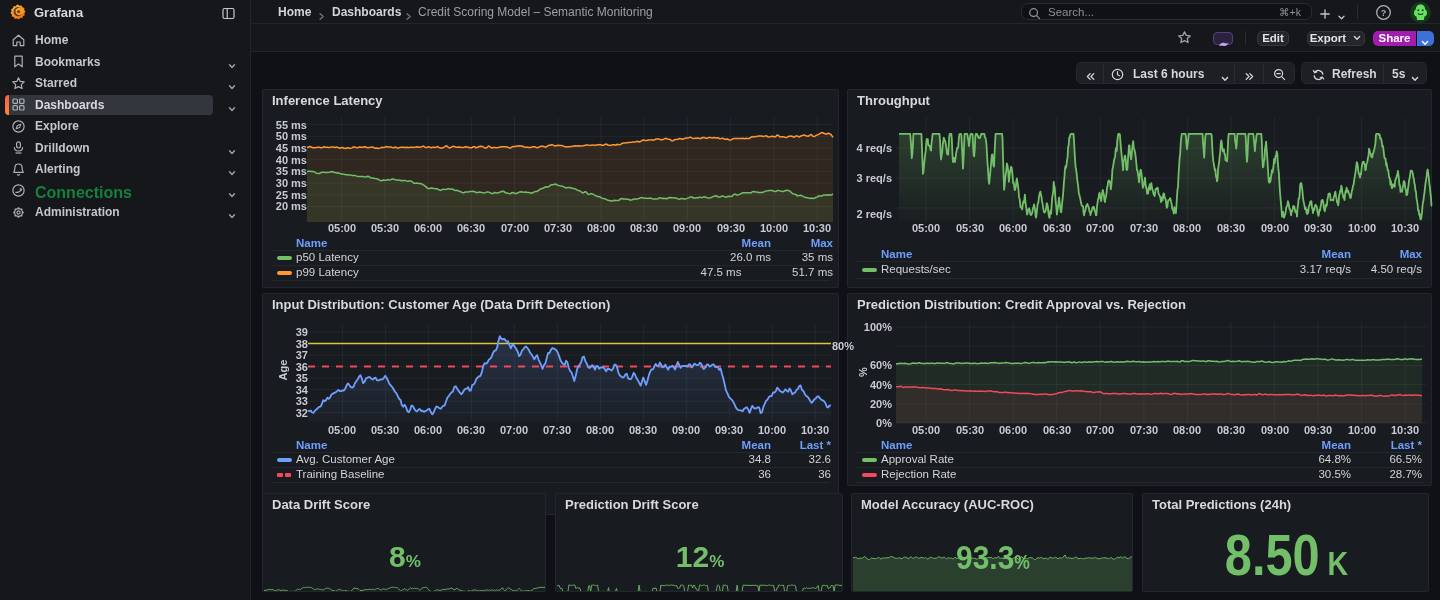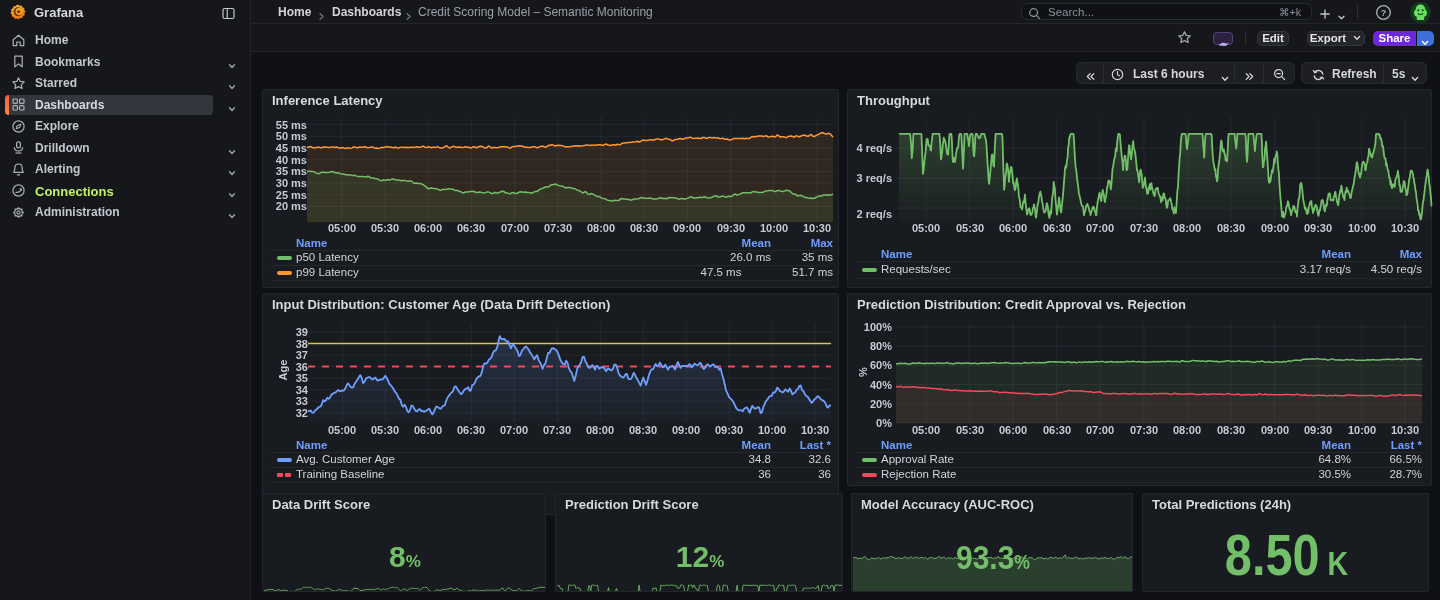--- a/index.html
+++ b/index.html
@@ -139,21 +139,21 @@
       <div class="abs" style="left:35px;top:3px;font-size:12px;font-weight:600;color:#c4c6ce">Alerting</div>
         <div class="abs" style="left:227px;top:5px"><svg width="10" height="10" viewBox="0 0 10 10" style="" fill="none">
             <path d="M2.5 3.8 L5 6.4 L7.5 3.8" stroke="#9fa1aa" stroke-width="1.4" stroke-linecap="round" stroke-linejoin="round"></path>
           </svg></div>
       </div>
       <div class="abs" style="left:0;top:156.5px;width:250px;height:20px">
       <div class="abs" style="left:11px;top:2.5px"><svg width="15" height="15" viewBox="0 0 15 15" style="" fill="none">
             <circle cx="7.5" cy="7.5" r="5.6" stroke="#aeb0b8" stroke-width="1.2"></circle>
             <path d="M4.4 9.2 C6 9.6 9 9.4 10.6 5.8 M10.6 5.8 L8.6 5.9 M10.6 5.8 L10.4 7.8" stroke="#aeb0b8" stroke-width="1.1"></path>
           </svg></div>
-      <div class="abs" style="left:35px;top:3px;font-size:13px;font-weight:600;color:#bef264">Connections</div>
+      <div class="abs" style="left:35px;top:3px;font-size:16px;font-weight:600;color:#15803d">Connections</div>
         <div class="abs" style="left:227px;top:5px"><svg width="10" height="10" viewBox="0 0 10 10" style="" fill="none">
             <path d="M2.5 3.8 L5 6.4 L7.5 3.8" stroke="#9fa1aa" stroke-width="1.4" stroke-linecap="round" stroke-linejoin="round"></path>
           </svg></div>
       </div>
       <div class="abs" style="left:0;top:178.0px;width:250px;height:20px">
       <div class="abs" style="left:11px;top:2.5px"><svg width="15" height="15" viewBox="0 0 15 15" style="" fill="none">
             <circle cx="7.5" cy="7.5" r="3.9" stroke="#aeb0b8" stroke-width="1.2"></circle>
             <circle cx="7.5" cy="7.5" r="1.6" stroke="#aeb0b8" stroke-width="1.1"></circle>
             <path d="M7.5 2.2 V3.7 M7.5 11.3 V12.8 M2.2 7.5 H3.7 M11.3 7.5 H12.8 M3.75 3.75 L4.8 4.8 M10.2 10.2 L11.25 11.25 M11.25 3.75 L10.2 4.8 M4.8 10.2 L3.75 11.25" stroke="#aeb0b8" stroke-width="1.5"></path>
           </svg></div>
@@ -174,21 +174,21 @@
       <div class="abs" style="left:3px;top:1.5px"><svg width="13" height="9" viewBox="0 0 13 9" style="" fill="none">
           <path d="M2 5.8 C3.2 3.2 5.4 2.4 7.6 3.1 C9.4 3.7 10.8 3.4 11.6 2.2 C11.0 4.8 9.2 6.3 6.9 5.9 C5.2 5.6 3.6 5.6 2 5.8 Z" fill="#c0a8ef"></path>
         </svg></div>
     </div>
   <div class="abs" style="left:994px;top:7px;width:1px;height:14px;background:#2a2c33"></div>
   <div class="btn" style="left:1006px;top:7px;width:32px">Edit</div>
   <div class="abs" style="left:1047px;top:7px;width:1px;height:0px"></div>
   <div class="btn" style="left:1056px;top:7px;width:58px">Export <span style="margin-left:3px;display:inline-block;transform:translateY(1px)"><svg width="10" height="10" viewBox="0 0 10 10" style="" fill="none">
           <path d="M2.4 3.6 L5 6.3 L7.6 3.6" stroke="#d5d6dc" stroke-width="1.4" stroke-linecap="round" stroke-linejoin="round"></path>
         </svg></span></div>
-  <div class="abs" style="left:1122px;top:7px;width:43px;height:15px;background:#6d28d9;border-radius:5px 0 0 5px;text-align:center;font-size:11.5px;font-weight:700;color:#fff;line-height:15px">Share</div>
+  <div class="abs" style="left:1122px;top:7px;width:43px;height:15px;background:#a21caf;border-radius:5px 0 0 5px;text-align:center;font-size:11.5px;font-weight:700;color:#fff;line-height:15px">Share</div>
   <div class="abs" style="left:1166px;top:7px;width:17px;height:15px;background:#3d71d9;border-radius:0 5px 5px 0">
       <div class="abs" style="left:3px;top:3px"><svg width="10" height="10" viewBox="0 0 10 10" style="" fill="none">
           <path d="M2.4 3.6 L5 6.3 L7.6 3.6" stroke="#fff" stroke-width="1.4" stroke-linecap="round" stroke-linejoin="round"></path>
         </svg></div>
     </div>
 </div>
 
 <div class="abs" style="left:1076px;top:62px;width:219px;height:22px;background:#1d1f25;border:1px solid #26282f;border-radius:5px">
   <div class="abs" style="left:8px;top:5px"><svg width="11" height="11" viewBox="0 0 11 11" style="" fill="none">
         <path d="M5.2 2.6 L2.4 5.5 L5.2 8.4 M8.8 2.6 L6 5.5 L8.8 8.4" stroke="#d5d6dc" stroke-width="1.3" stroke-linecap="round" stroke-linejoin="round"></path>
@@ -438,21 +438,21 @@
       <line x1="48" y1="71.4" x2="578" y2="71.4" stroke="rgba(204,204,220,0.07)" stroke-width="1"></line>
       <line x1="48" y1="90.6" x2="578" y2="90.6" stroke="rgba(204,204,220,0.07)" stroke-width="1"></line>
       <line x1="48" y1="109.8" x2="578" y2="109.8" stroke="rgba(204,204,220,0.07)" stroke-width="1"></line>
       <line x1="48" y1="129.0" x2="578" y2="129.0" stroke="rgba(204,204,220,0.07)" stroke-width="1"></line>
     <path d="M48.0,69.7 L49.5,69.7 L50.9,69.4 L52.4,69.3 L53.9,69.6 L55.3,69.5 L56.8,69.2 L58.3,69.6 L59.7,69.9 L61.2,69.9 L62.7,69.7 L64.1,69.2 L65.6,68.9 L67.0,69.2 L68.5,69.5 L70.0,69.0 L71.4,68.8 L72.9,69.3 L74.4,69.6 L75.8,69.5 L77.3,69.5 L78.8,69.2 L80.2,69.3 L81.7,69.4 L83.2,69.3 L84.6,69.2 L86.1,69.4 L87.6,69.6 L89.0,69.0 L90.5,69.0 L92.0,69.3 L93.4,69.2 L94.9,69.3 L96.4,69.4 L97.8,68.9 L99.3,68.6 L100.7,69.2 L102.2,69.5 L103.7,69.5 L105.1,69.9 L106.6,69.6 L108.1,69.0 L109.5,69.1 L111.0,69.1 L112.5,69.3 L113.9,69.5 L115.4,69.3 L116.9,69.2 L118.3,69.0 L119.8,68.9 L121.3,69.2 L122.7,69.5 L124.2,69.5 L125.7,69.2 L127.1,69.2 L128.6,69.6 L130.1,69.8 L131.5,69.4 L133.0,69.0 L134.4,69.3 L135.9,69.3 L137.4,69.1 L138.8,69.2 L140.3,69.4 L141.8,69.1 L143.2,68.8 L144.7,68.7 L146.2,68.6 L147.6,68.8 L149.1,69.1 L150.6,69.2 L152.0,69.2 L153.5,69.0 L155.0,68.9 L156.4,68.7 L157.9,68.4 L159.4,68.7 L160.8,68.9 L162.3,69.2 L163.7,69.4 L165.2,69.4 L166.7,69.3 L168.1,69.2 L169.6,69.3 L171.1,69.2 L172.5,69.4 L174.0,69.4 L175.5,68.9 L176.9,68.5 L178.4,68.8 L179.9,69.1 L181.3,69.3 L182.8,68.9 L184.3,68.5 L185.7,68.6 L187.2,68.8 L188.7,68.9 L190.1,68.6 L191.6,68.8 L193.1,68.8 L194.5,68.7 L196.0,68.6 L197.4,68.7 L198.9,68.2 L200.4,67.8 L201.8,67.9 L203.3,67.8 L204.8,67.8 L206.2,67.9 L207.7,67.8 L209.2,68.0 L210.6,67.9 L212.1,68.0 L213.6,68.0 L215.0,68.2 L216.5,68.4 L218.0,68.1 L219.4,67.9 L220.9,67.8 L222.4,68.2 L223.8,68.7 L225.3,68.2 L226.8,68.1 L228.2,68.7 L229.7,68.4 L231.1,67.9 L232.6,68.3 L234.1,68.5 L235.5,68.0 L237.0,67.9 L238.5,68.3 L239.9,68.2 L241.4,67.8 L242.9,68.0 L244.3,68.2 L245.8,67.8 L247.3,67.8 L248.7,67.6 L250.2,67.7 L251.7,67.7 L253.1,67.6 L254.6,67.4 L256.1,67.9 L257.5,68.2 L259.0,67.8 L260.5,68.1 L261.9,67.8 L263.4,67.5 L264.8,68.1 L266.3,68.3 L267.8,67.9 L269.2,67.8 L270.7,68.1 L272.2,67.9 L273.6,67.7 L275.1,67.9 L276.6,68.0 L278.0,67.5 L279.5,67.2 L281.0,67.6 L282.4,67.9 L283.9,67.4 L285.4,67.2 L286.8,67.5 L288.3,67.7 L289.8,67.7 L291.2,67.4 L292.7,68.0 L294.2,68.0 L295.6,67.7 L297.1,68.2 L298.5,68.1 L300.0,68.1 L301.5,68.1 L302.9,67.9 L304.4,67.7 L305.9,67.5 L307.3,67.7 L308.8,67.7 L310.3,67.6 L311.7,67.7 L313.2,67.5 L314.7,67.4 L316.1,67.6 L317.6,67.8 L319.1,67.3 L320.5,67.1 L322.0,67.5 L323.5,67.6 L324.9,67.4 L326.4,67.5 L327.8,67.5 L329.3,67.3 L330.8,67.9 L332.2,67.9 L333.7,66.7 L335.2,66.8 L336.6,67.5 L338.1,67.4 L339.6,67.4 L341.0,67.4 L342.5,67.2 L344.0,66.6 L345.4,66.6 L346.9,66.8 L348.4,66.7 L349.8,66.9 L351.3,67.1 L352.8,67.3 L354.2,67.0 L355.7,66.9 L357.2,67.5 L358.6,67.5 L360.1,66.8 L361.5,66.8 L363.0,67.2 L364.5,67.2 L365.9,67.3 L367.4,67.6 L368.9,67.3 L370.3,67.7 L371.8,68.1 L373.3,67.6 L374.7,67.5 L376.2,67.4 L377.7,67.1 L379.1,66.6 L380.6,66.8 L382.1,67.4 L383.5,67.5 L385.0,67.3 L386.5,67.4 L387.9,67.6 L389.4,67.1 L390.9,66.7 L392.3,67.3 L393.8,67.7 L395.2,67.6 L396.7,67.6 L398.2,67.5 L399.6,67.3 L401.1,67.5 L402.6,67.9 L404.0,68.0 L405.5,68.3 L407.0,68.3 L408.4,67.6 L409.9,67.6 L411.4,67.7 L412.8,67.3 L414.3,67.1 L415.8,67.7 L417.2,68.2 L418.7,68.1 L420.2,67.9 L421.6,67.6 L423.1,68.2 L424.6,68.5 L426.0,68.2 L427.5,67.7 L428.9,67.8 L430.4,67.9 L431.9,67.9 L433.3,68.3 L434.8,67.8 L436.3,67.6 L437.7,67.9 L439.2,67.4 L440.7,66.8 L442.1,67.2 L443.6,67.0 L445.1,66.4 L446.5,66.2 L448.0,66.3 L449.5,66.3 L450.9,66.3 L452.4,66.5 L453.9,65.8 L455.3,65.3 L456.8,65.3 L458.3,65.1 L459.7,65.2 L461.2,65.2 L462.6,64.9 L464.1,64.7 L465.6,65.2 L467.0,65.1 L468.5,64.6 L470.0,64.8 L471.4,64.9 L472.9,65.1 L474.4,65.5 L475.8,65.3 L477.3,65.3 L478.8,65.9 L480.2,66.0 L481.7,65.6 L483.2,65.1 L484.6,65.1 L486.1,65.6 L487.6,65.9 L489.0,65.9 L490.5,65.8 L491.9,65.9 L493.4,66.1 L494.9,66.3 L496.3,66.1 L497.8,65.6 L499.3,65.4 L500.7,65.8 L502.2,66.0 L503.7,65.6 L505.1,65.6 L506.6,66.0 L508.1,66.3 L509.5,66.3 L511.0,66.2 L512.5,66.3 L513.9,66.3 L515.4,66.2 L516.9,66.2 L518.3,66.0 L519.8,65.7 L521.3,65.9 L522.7,66.0 L524.2,65.7 L525.6,65.6 L527.1,66.0 L528.6,66.0 L530.0,65.9 L531.5,65.9 L533.0,65.7 L534.4,65.5 L535.9,65.5 L537.4,65.6 L538.8,65.3 L540.3,65.1 L541.8,65.5 L543.2,65.6 L544.7,65.5 L546.2,65.6 L547.6,65.3 L549.1,64.8 L550.6,64.9 L552.0,65.4 L553.5,65.6 L555.0,65.5 L556.4,65.0 L557.9,65.1 L559.3,65.4 L560.8,65.1 L562.3,65.0 L563.7,64.7 L565.2,65.0 L566.7,65.3 L568.1,65.5 L569.6,65.6 L571.1,65.5 L572.5,65.3 L574.0,65.0 L574.0,129.0 L48.0,129.0 Z" fill="rgba(115,191,105,0.10)"></path>
     <path d="M48.0,92.5 L49.5,92.7 L50.9,92.7 L52.4,92.3 L53.9,92.9 L55.3,93.4 L56.8,93.1 L58.3,92.9 L59.7,93.0 L61.2,93.2 L62.7,93.1 L64.1,92.8 L65.6,93.0 L67.0,93.0 L68.5,93.0 L70.0,93.5 L71.4,93.6 L72.9,93.7 L74.4,93.6 L75.8,93.5 L77.3,93.9 L78.8,94.1 L80.2,94.0 L81.7,94.0 L83.2,94.4 L84.6,94.6 L86.1,94.6 L87.6,94.6 L89.0,94.8 L90.5,94.9 L92.0,94.7 L93.4,95.0 L94.9,95.6 L96.4,95.8 L97.8,95.7 L99.3,95.4 L100.7,95.7 L102.2,96.2 L103.7,96.5 L105.1,96.3 L106.6,96.0 L108.1,96.1 L109.5,96.5 L111.0,96.6 L112.5,96.6 L113.9,96.7 L115.4,96.7 L116.9,96.8 L118.3,96.9 L119.8,96.9 L121.3,97.0 L122.7,96.8 L124.2,97.1 L125.7,97.2 L127.1,97.1 L128.6,97.2 L130.1,97.3 L131.5,97.0 L133.0,97.2 L134.4,97.2 L135.9,97.3 L137.4,97.6 L138.8,97.1 L140.3,96.9 L141.8,96.9 L143.2,97.0 L144.7,97.4 L146.2,97.7 L147.6,97.6 L149.1,97.7 L150.6,98.2 L152.0,98.6 L153.5,98.6 L155.0,98.4 L156.4,98.3 L157.9,98.3 L159.4,98.5 L160.8,98.7 L162.3,98.6 L163.7,98.8 L165.2,98.9 L166.7,99.0 L168.1,99.2 L169.6,99.2 L171.1,99.5 L172.5,99.4 L174.0,99.3 L175.5,99.5 L176.9,99.4 L178.4,99.3 L179.9,99.4 L181.3,99.5 L182.8,99.8 L184.3,99.9 L185.7,100.2 L187.2,100.5 L188.7,100.5 L190.1,100.5 L191.6,100.2 L193.1,100.2 L194.5,100.4 L196.0,100.0 L197.4,100.0 L198.9,100.2 L200.4,100.5 L201.8,100.8 L203.3,100.6 L204.8,100.4 L206.2,99.9 L207.7,99.8 L209.2,99.5 L210.6,98.7 L212.1,98.6 L213.6,98.6 L215.0,98.1 L216.5,97.6 L218.0,97.2 L219.4,97.0 L220.9,96.6 L222.4,96.6 L223.8,97.0 L225.3,97.0 L226.8,96.9 L228.2,96.8 L229.7,96.8 L231.1,96.9 L232.6,96.7 L234.1,96.9 L235.5,97.3 L237.0,97.4 L238.5,97.5 L239.9,97.8 L241.4,97.7 L242.9,97.6 L244.3,98.2 L245.8,98.5 L247.3,98.3 L248.7,98.1 L250.2,98.0 L251.7,97.7 L253.1,98.2 L254.6,99.1 L256.1,99.8 L257.5,99.6 L259.0,99.5 L260.5,99.7 L261.9,99.8 L263.4,99.8 L264.8,99.5 L266.3,99.4 L267.8,99.6 L269.2,99.8 L270.7,100.1 L272.2,100.1 L273.6,99.8 L275.1,99.5 L276.6,99.5 L278.0,99.7 L279.5,99.7 L281.0,100.1 L282.4,100.1 L283.9,100.0 L285.4,99.4 L286.8,99.5 L288.3,99.8 L289.8,99.9 L291.2,100.0 L292.7,99.7 L294.2,99.9 L295.6,99.9 L297.1,99.9 L298.5,99.8 L300.0,99.8 L301.5,100.1 L302.9,100.3 L304.4,100.1 L305.9,99.6 L307.3,99.5 L308.8,99.8 L310.3,99.7 L311.7,99.4 L313.2,99.3 L314.7,99.7 L316.1,99.6 L317.6,99.6 L319.1,99.5 L320.5,99.7 L322.0,100.2 L323.5,100.4 L324.9,99.8 L326.4,99.2 L327.8,99.5 L329.3,100.0 L330.8,99.7 L332.2,99.9 L333.7,100.5 L335.2,100.1 L336.6,100.0 L338.1,100.1 L339.6,100.0 L341.0,99.9 L342.5,99.6 L344.0,99.7 L345.4,99.9 L346.9,100.4 L348.4,100.6 L349.8,100.4 L351.3,100.6 L352.8,100.5 L354.2,100.3 L355.7,99.9 L357.2,100.1 L358.6,100.4 L360.1,100.2 L361.5,100.4 L363.0,100.1 L364.5,100.0 L365.9,99.9 L367.4,100.0 L368.9,100.3 L370.3,100.3 L371.8,100.1 L373.3,100.1 L374.7,100.4 L376.2,100.5 L377.7,100.3 L379.1,99.8 L380.6,99.4 L382.1,100.1 L383.5,100.5 L385.0,100.6 L386.5,100.7 L387.9,100.4 L389.4,100.1 L390.9,100.3 L392.3,100.8 L393.8,101.0 L395.2,100.9 L396.7,100.6 L398.2,100.7 L399.6,100.6 L401.1,100.6 L402.6,100.8 L404.0,101.1 L405.5,100.4 L407.0,100.4 L408.4,101.0 L409.9,100.4 L411.4,99.5 L412.8,100.1 L414.3,100.7 L415.8,100.5 L417.2,100.1 L418.7,100.4 L420.2,100.9 L421.6,100.6 L423.1,100.4 L424.6,100.6 L426.0,100.7 L427.5,100.8 L428.9,100.8 L430.4,100.7 L431.9,100.6 L433.3,100.7 L434.8,100.8 L436.3,100.5 L437.7,100.5 L439.2,100.6 L440.7,100.6 L442.1,100.6 L443.6,100.8 L445.1,100.8 L446.5,100.7 L448.0,100.4 L449.5,100.1 L450.9,100.5 L452.4,101.0 L453.9,101.4 L455.3,101.1 L456.8,100.8 L458.3,101.0 L459.7,101.5 L461.2,101.5 L462.6,101.1 L464.1,101.6 L465.6,101.7 L467.0,101.4 L468.5,101.3 L470.0,101.3 L471.4,101.3 L472.9,101.4 L474.4,101.4 L475.8,101.1 L477.3,101.7 L478.8,102.1 L480.2,101.5 L481.7,101.4 L483.2,101.4 L484.6,101.8 L486.1,101.6 L487.6,101.0 L489.0,101.4 L490.5,101.7 L491.9,101.5 L493.4,101.7 L494.9,101.8 L496.3,101.8 L497.8,101.3 L499.3,101.1 L500.7,101.0 L502.2,100.9 L503.7,101.2 L505.1,101.2 L506.6,101.3 L508.1,101.5 L509.5,101.6 L511.0,101.7 L512.5,101.7 L513.9,101.5 L515.4,101.6 L516.9,101.7 L518.3,101.6 L519.8,101.5 L521.3,101.4 L522.7,101.3 L524.2,101.3 L525.6,101.9 L527.1,102.0 L528.6,101.9 L530.0,102.0 L531.5,101.5 L533.0,101.4 L534.4,101.9 L535.9,102.2 L537.4,102.1 L538.8,102.0 L540.3,102.0 L541.8,101.6 L543.2,101.1 L544.7,100.9 L546.2,101.5 L547.6,101.5 L549.1,100.9 L550.6,100.8 L552.0,100.5 L553.5,101.1 L555.0,101.6 L556.4,101.1 L557.9,101.3 L559.3,101.2 L560.8,100.9 L562.3,101.0 L563.7,101.3 L565.2,101.3 L566.7,101.0 L568.1,101.1 L569.6,101.3 L571.1,101.3 L572.5,101.6 L574.0,101.7 L574.0,129.0 L48.0,129.0 Z" fill="rgba(242,73,92,0.08)"></path>
     <path d="M48.0,69.7 L49.5,69.7 L50.9,69.4 L52.4,69.3 L53.9,69.6 L55.3,69.5 L56.8,69.2 L58.3,69.6 L59.7,69.9 L61.2,69.9 L62.7,69.7 L64.1,69.2 L65.6,68.9 L67.0,69.2 L68.5,69.5 L70.0,69.0 L71.4,68.8 L72.9,69.3 L74.4,69.6 L75.8,69.5 L77.3,69.5 L78.8,69.2 L80.2,69.3 L81.7,69.4 L83.2,69.3 L84.6,69.2 L86.1,69.4 L87.6,69.6 L89.0,69.0 L90.5,69.0 L92.0,69.3 L93.4,69.2 L94.9,69.3 L96.4,69.4 L97.8,68.9 L99.3,68.6 L100.7,69.2 L102.2,69.5 L103.7,69.5 L105.1,69.9 L106.6,69.6 L108.1,69.0 L109.5,69.1 L111.0,69.1 L112.5,69.3 L113.9,69.5 L115.4,69.3 L116.9,69.2 L118.3,69.0 L119.8,68.9 L121.3,69.2 L122.7,69.5 L124.2,69.5 L125.7,69.2 L127.1,69.2 L128.6,69.6 L130.1,69.8 L131.5,69.4 L133.0,69.0 L134.4,69.3 L135.9,69.3 L137.4,69.1 L138.8,69.2 L140.3,69.4 L141.8,69.1 L143.2,68.8 L144.7,68.7 L146.2,68.6 L147.6,68.8 L149.1,69.1 L150.6,69.2 L152.0,69.2 L153.5,69.0 L155.0,68.9 L156.4,68.7 L157.9,68.4 L159.4,68.7 L160.8,68.9 L162.3,69.2 L163.7,69.4 L165.2,69.4 L166.7,69.3 L168.1,69.2 L169.6,69.3 L171.1,69.2 L172.5,69.4 L174.0,69.4 L175.5,68.9 L176.9,68.5 L178.4,68.8 L179.9,69.1 L181.3,69.3 L182.8,68.9 L184.3,68.5 L185.7,68.6 L187.2,68.8 L188.7,68.9 L190.1,68.6 L191.6,68.8 L193.1,68.8 L194.5,68.7 L196.0,68.6 L197.4,68.7 L198.9,68.2 L200.4,67.8 L201.8,67.9 L203.3,67.8 L204.8,67.8 L206.2,67.9 L207.7,67.8 L209.2,68.0 L210.6,67.9 L212.1,68.0 L213.6,68.0 L215.0,68.2 L216.5,68.4 L218.0,68.1 L219.4,67.9 L220.9,67.8 L222.4,68.2 L223.8,68.7 L225.3,68.2 L226.8,68.1 L228.2,68.7 L229.7,68.4 L231.1,67.9 L232.6,68.3 L234.1,68.5 L235.5,68.0 L237.0,67.9 L238.5,68.3 L239.9,68.2 L241.4,67.8 L242.9,68.0 L244.3,68.2 L245.8,67.8 L247.3,67.8 L248.7,67.6 L250.2,67.7 L251.7,67.7 L253.1,67.6 L254.6,67.4 L256.1,67.9 L257.5,68.2 L259.0,67.8 L260.5,68.1 L261.9,67.8 L263.4,67.5 L264.8,68.1 L266.3,68.3 L267.8,67.9 L269.2,67.8 L270.7,68.1 L272.2,67.9 L273.6,67.7 L275.1,67.9 L276.6,68.0 L278.0,67.5 L279.5,67.2 L281.0,67.6 L282.4,67.9 L283.9,67.4 L285.4,67.2 L286.8,67.5 L288.3,67.7 L289.8,67.7 L291.2,67.4 L292.7,68.0 L294.2,68.0 L295.6,67.7 L297.1,68.2 L298.5,68.1 L300.0,68.1 L301.5,68.1 L302.9,67.9 L304.4,67.7 L305.9,67.5 L307.3,67.7 L308.8,67.7 L310.3,67.6 L311.7,67.7 L313.2,67.5 L314.7,67.4 L316.1,67.6 L317.6,67.8 L319.1,67.3 L320.5,67.1 L322.0,67.5 L323.5,67.6 L324.9,67.4 L326.4,67.5 L327.8,67.5 L329.3,67.3 L330.8,67.9 L332.2,67.9 L333.7,66.7 L335.2,66.8 L336.6,67.5 L338.1,67.4 L339.6,67.4 L341.0,67.4 L342.5,67.2 L344.0,66.6 L345.4,66.6 L346.9,66.8 L348.4,66.7 L349.8,66.9 L351.3,67.1 L352.8,67.3 L354.2,67.0 L355.7,66.9 L357.2,67.5 L358.6,67.5 L360.1,66.8 L361.5,66.8 L363.0,67.2 L364.5,67.2 L365.9,67.3 L367.4,67.6 L368.9,67.3 L370.3,67.7 L371.8,68.1 L373.3,67.6 L374.7,67.5 L376.2,67.4 L377.7,67.1 L379.1,66.6 L380.6,66.8 L382.1,67.4 L383.5,67.5 L385.0,67.3 L386.5,67.4 L387.9,67.6 L389.4,67.1 L390.9,66.7 L392.3,67.3 L393.8,67.7 L395.2,67.6 L396.7,67.6 L398.2,67.5 L399.6,67.3 L401.1,67.5 L402.6,67.9 L404.0,68.0 L405.5,68.3 L407.0,68.3 L408.4,67.6 L409.9,67.6 L411.4,67.7 L412.8,67.3 L414.3,67.1 L415.8,67.7 L417.2,68.2 L418.7,68.1 L420.2,67.9 L421.6,67.6 L423.1,68.2 L424.6,68.5 L426.0,68.2 L427.5,67.7 L428.9,67.8 L430.4,67.9 L431.9,67.9 L433.3,68.3 L434.8,67.8 L436.3,67.6 L437.7,67.9 L439.2,67.4 L440.7,66.8 L442.1,67.2 L443.6,67.0 L445.1,66.4 L446.5,66.2 L448.0,66.3 L449.5,66.3 L450.9,66.3 L452.4,66.5 L453.9,65.8 L455.3,65.3 L456.8,65.3 L458.3,65.1 L459.7,65.2 L461.2,65.2 L462.6,64.9 L464.1,64.7 L465.6,65.2 L467.0,65.1 L468.5,64.6 L470.0,64.8 L471.4,64.9 L472.9,65.1 L474.4,65.5 L475.8,65.3 L477.3,65.3 L478.8,65.9 L480.2,66.0 L481.7,65.6 L483.2,65.1 L484.6,65.1 L486.1,65.6 L487.6,65.9 L489.0,65.9 L490.5,65.8 L491.9,65.9 L493.4,66.1 L494.9,66.3 L496.3,66.1 L497.8,65.6 L499.3,65.4 L500.7,65.8 L502.2,66.0 L503.7,65.6 L505.1,65.6 L506.6,66.0 L508.1,66.3 L509.5,66.3 L511.0,66.2 L512.5,66.3 L513.9,66.3 L515.4,66.2 L516.9,66.2 L518.3,66.0 L519.8,65.7 L521.3,65.9 L522.7,66.0 L524.2,65.7 L525.6,65.6 L527.1,66.0 L528.6,66.0 L530.0,65.9 L531.5,65.9 L533.0,65.7 L534.4,65.5 L535.9,65.5 L537.4,65.6 L538.8,65.3 L540.3,65.1 L541.8,65.5 L543.2,65.6 L544.7,65.5 L546.2,65.6 L547.6,65.3 L549.1,64.8 L550.6,64.9 L552.0,65.4 L553.5,65.6 L555.0,65.5 L556.4,65.0 L557.9,65.1 L559.3,65.4 L560.8,65.1 L562.3,65.0 L563.7,64.7 L565.2,65.0 L566.7,65.3 L568.1,65.5 L569.6,65.6 L571.1,65.5 L572.5,65.3 L574.0,65.0" fill="none" stroke="#73bf69" stroke-width="1.5" stroke-linejoin="round"></path>
     <path d="M48.0,92.5 L49.5,92.7 L50.9,92.7 L52.4,92.3 L53.9,92.9 L55.3,93.4 L56.8,93.1 L58.3,92.9 L59.7,93.0 L61.2,93.2 L62.7,93.1 L64.1,92.8 L65.6,93.0 L67.0,93.0 L68.5,93.0 L70.0,93.5 L71.4,93.6 L72.9,93.7 L74.4,93.6 L75.8,93.5 L77.3,93.9 L78.8,94.1 L80.2,94.0 L81.7,94.0 L83.2,94.4 L84.6,94.6 L86.1,94.6 L87.6,94.6 L89.0,94.8 L90.5,94.9 L92.0,94.7 L93.4,95.0 L94.9,95.6 L96.4,95.8 L97.8,95.7 L99.3,95.4 L100.7,95.7 L102.2,96.2 L103.7,96.5 L105.1,96.3 L106.6,96.0 L108.1,96.1 L109.5,96.5 L111.0,96.6 L112.5,96.6 L113.9,96.7 L115.4,96.7 L116.9,96.8 L118.3,96.9 L119.8,96.9 L121.3,97.0 L122.7,96.8 L124.2,97.1 L125.7,97.2 L127.1,97.1 L128.6,97.2 L130.1,97.3 L131.5,97.0 L133.0,97.2 L134.4,97.2 L135.9,97.3 L137.4,97.6 L138.8,97.1 L140.3,96.9 L141.8,96.9 L143.2,97.0 L144.7,97.4 L146.2,97.7 L147.6,97.6 L149.1,97.7 L150.6,98.2 L152.0,98.6 L153.5,98.6 L155.0,98.4 L156.4,98.3 L157.9,98.3 L159.4,98.5 L160.8,98.7 L162.3,98.6 L163.7,98.8 L165.2,98.9 L166.7,99.0 L168.1,99.2 L169.6,99.2 L171.1,99.5 L172.5,99.4 L174.0,99.3 L175.5,99.5 L176.9,99.4 L178.4,99.3 L179.9,99.4 L181.3,99.5 L182.8,99.8 L184.3,99.9 L185.7,100.2 L187.2,100.5 L188.7,100.5 L190.1,100.5 L191.6,100.2 L193.1,100.2 L194.5,100.4 L196.0,100.0 L197.4,100.0 L198.9,100.2 L200.4,100.5 L201.8,100.8 L203.3,100.6 L204.8,100.4 L206.2,99.9 L207.7,99.8 L209.2,99.5 L210.6,98.7 L212.1,98.6 L213.6,98.6 L215.0,98.1 L216.5,97.6 L218.0,97.2 L219.4,97.0 L220.9,96.6 L222.4,96.6 L223.8,97.0 L225.3,97.0 L226.8,96.9 L228.2,96.8 L229.7,96.8 L231.1,96.9 L232.6,96.7 L234.1,96.9 L235.5,97.3 L237.0,97.4 L238.5,97.5 L239.9,97.8 L241.4,97.7 L242.9,97.6 L244.3,98.2 L245.8,98.5 L247.3,98.3 L248.7,98.1 L250.2,98.0 L251.7,97.7 L253.1,98.2 L254.6,99.1 L256.1,99.8 L257.5,99.6 L259.0,99.5 L260.5,99.7 L261.9,99.8 L263.4,99.8 L264.8,99.5 L266.3,99.4 L267.8,99.6 L269.2,99.8 L270.7,100.1 L272.2,100.1 L273.6,99.8 L275.1,99.5 L276.6,99.5 L278.0,99.7 L279.5,99.7 L281.0,100.1 L282.4,100.1 L283.9,100.0 L285.4,99.4 L286.8,99.5 L288.3,99.8 L289.8,99.9 L291.2,100.0 L292.7,99.7 L294.2,99.9 L295.6,99.9 L297.1,99.9 L298.5,99.8 L300.0,99.8 L301.5,100.1 L302.9,100.3 L304.4,100.1 L305.9,99.6 L307.3,99.5 L308.8,99.8 L310.3,99.7 L311.7,99.4 L313.2,99.3 L314.7,99.7 L316.1,99.6 L317.6,99.6 L319.1,99.5 L320.5,99.7 L322.0,100.2 L323.5,100.4 L324.9,99.8 L326.4,99.2 L327.8,99.5 L329.3,100.0 L330.8,99.7 L332.2,99.9 L333.7,100.5 L335.2,100.1 L336.6,100.0 L338.1,100.1 L339.6,100.0 L341.0,99.9 L342.5,99.6 L344.0,99.7 L345.4,99.9 L346.9,100.4 L348.4,100.6 L349.8,100.4 L351.3,100.6 L352.8,100.5 L354.2,100.3 L355.7,99.9 L357.2,100.1 L358.6,100.4 L360.1,100.2 L361.5,100.4 L363.0,100.1 L364.5,100.0 L365.9,99.9 L367.4,100.0 L368.9,100.3 L370.3,100.3 L371.8,100.1 L373.3,100.1 L374.7,100.4 L376.2,100.5 L377.7,100.3 L379.1,99.8 L380.6,99.4 L382.1,100.1 L383.5,100.5 L385.0,100.6 L386.5,100.7 L387.9,100.4 L389.4,100.1 L390.9,100.3 L392.3,100.8 L393.8,101.0 L395.2,100.9 L396.7,100.6 L398.2,100.7 L399.6,100.6 L401.1,100.6 L402.6,100.8 L404.0,101.1 L405.5,100.4 L407.0,100.4 L408.4,101.0 L409.9,100.4 L411.4,99.5 L412.8,100.1 L414.3,100.7 L415.8,100.5 L417.2,100.1 L418.7,100.4 L420.2,100.9 L421.6,100.6 L423.1,100.4 L424.6,100.6 L426.0,100.7 L427.5,100.8 L428.9,100.8 L430.4,100.7 L431.9,100.6 L433.3,100.7 L434.8,100.8 L436.3,100.5 L437.7,100.5 L439.2,100.6 L440.7,100.6 L442.1,100.6 L443.6,100.8 L445.1,100.8 L446.5,100.7 L448.0,100.4 L449.5,100.1 L450.9,100.5 L452.4,101.0 L453.9,101.4 L455.3,101.1 L456.8,100.8 L458.3,101.0 L459.7,101.5 L461.2,101.5 L462.6,101.1 L464.1,101.6 L465.6,101.7 L467.0,101.4 L468.5,101.3 L470.0,101.3 L471.4,101.3 L472.9,101.4 L474.4,101.4 L475.8,101.1 L477.3,101.7 L478.8,102.1 L480.2,101.5 L481.7,101.4 L483.2,101.4 L484.6,101.8 L486.1,101.6 L487.6,101.0 L489.0,101.4 L490.5,101.7 L491.9,101.5 L493.4,101.7 L494.9,101.8 L496.3,101.8 L497.8,101.3 L499.3,101.1 L500.7,101.0 L502.2,100.9 L503.7,101.2 L505.1,101.2 L506.6,101.3 L508.1,101.5 L509.5,101.6 L511.0,101.7 L512.5,101.7 L513.9,101.5 L515.4,101.6 L516.9,101.7 L518.3,101.6 L519.8,101.5 L521.3,101.4 L522.7,101.3 L524.2,101.3 L525.6,101.9 L527.1,102.0 L528.6,101.9 L530.0,102.0 L531.5,101.5 L533.0,101.4 L534.4,101.9 L535.9,102.2 L537.4,102.1 L538.8,102.0 L540.3,102.0 L541.8,101.6 L543.2,101.1 L544.7,100.9 L546.2,101.5 L547.6,101.5 L549.1,100.9 L550.6,100.8 L552.0,100.5 L553.5,101.1 L555.0,101.6 L556.4,101.1 L557.9,101.3 L559.3,101.2 L560.8,100.9 L562.3,101.0 L563.7,101.3 L565.2,101.3 L566.7,101.0 L568.1,101.1 L569.6,101.3 L571.1,101.3 L572.5,101.6 L574.0,101.7" fill="none" stroke="#f2495c" stroke-width="1.5" stroke-linejoin="round"></path>
   </svg>
   <div class="al" style="left:-16px;top:27px;width:60px;text-align:right">100%</div>
-    <div class="al" style="left:-16px;top:46px;width:60px;text-align:right">80%</div>
+    <div class="al" style="left:-16px;top:46px;width:60px;">80%</div>
     <div class="al" style="left:-16px;top:65px;width:60px;text-align:right">60%</div>
     <div class="al" style="left:-16px;top:85px;width:60px;text-align:right">40%</div>
     <div class="al" style="left:-16px;top:104px;width:60px;text-align:right">20%</div>
     <div class="al" style="left:-16px;top:123px;width:60px;text-align:right">0%</div>
   <div class="al" style="left:60px;top:130px;width:36px;text-align:center">05:00</div>
     <div class="al" style="left:104px;top:130px;width:36px;text-align:center">05:30</div>
     <div class="al" style="left:147px;top:130px;width:36px;text-align:center">06:00</div>
     <div class="al" style="left:191px;top:130px;width:36px;text-align:center">06:30</div>
     <div class="al" style="left:234px;top:130px;width:36px;text-align:center">07:00</div>
     <div class="al" style="left:278px;top:130px;width:36px;text-align:center">07:30</div>

